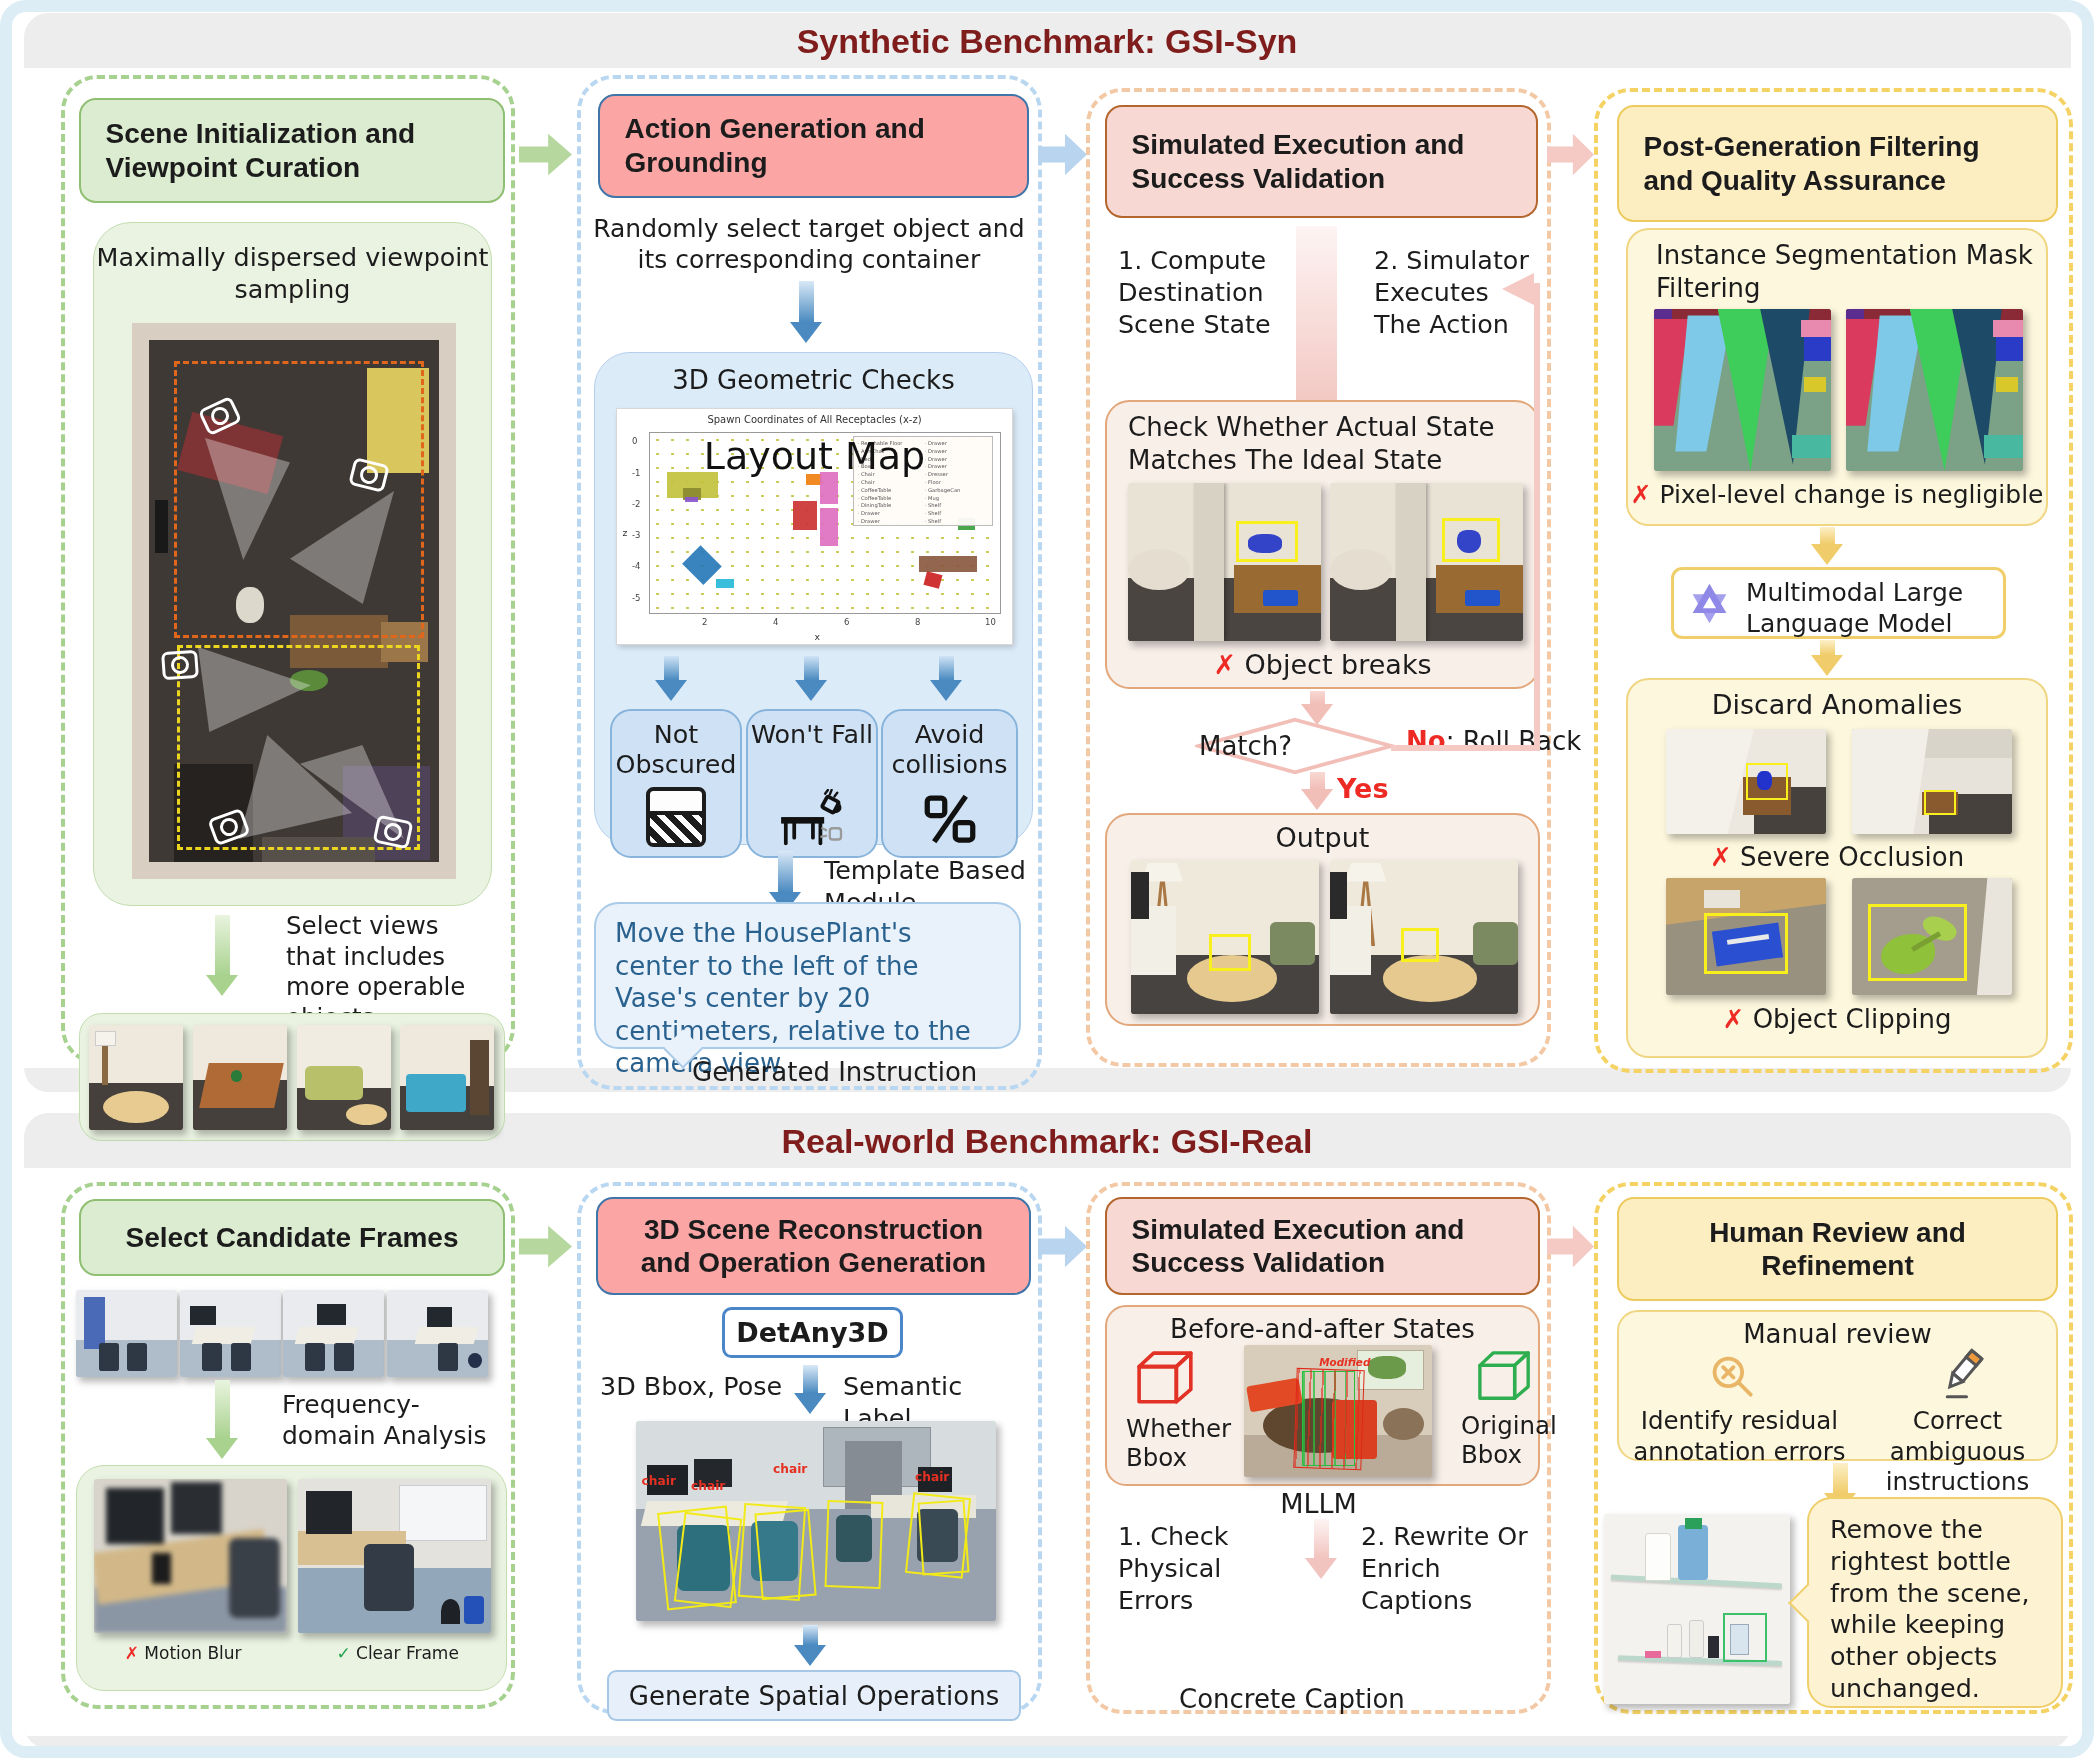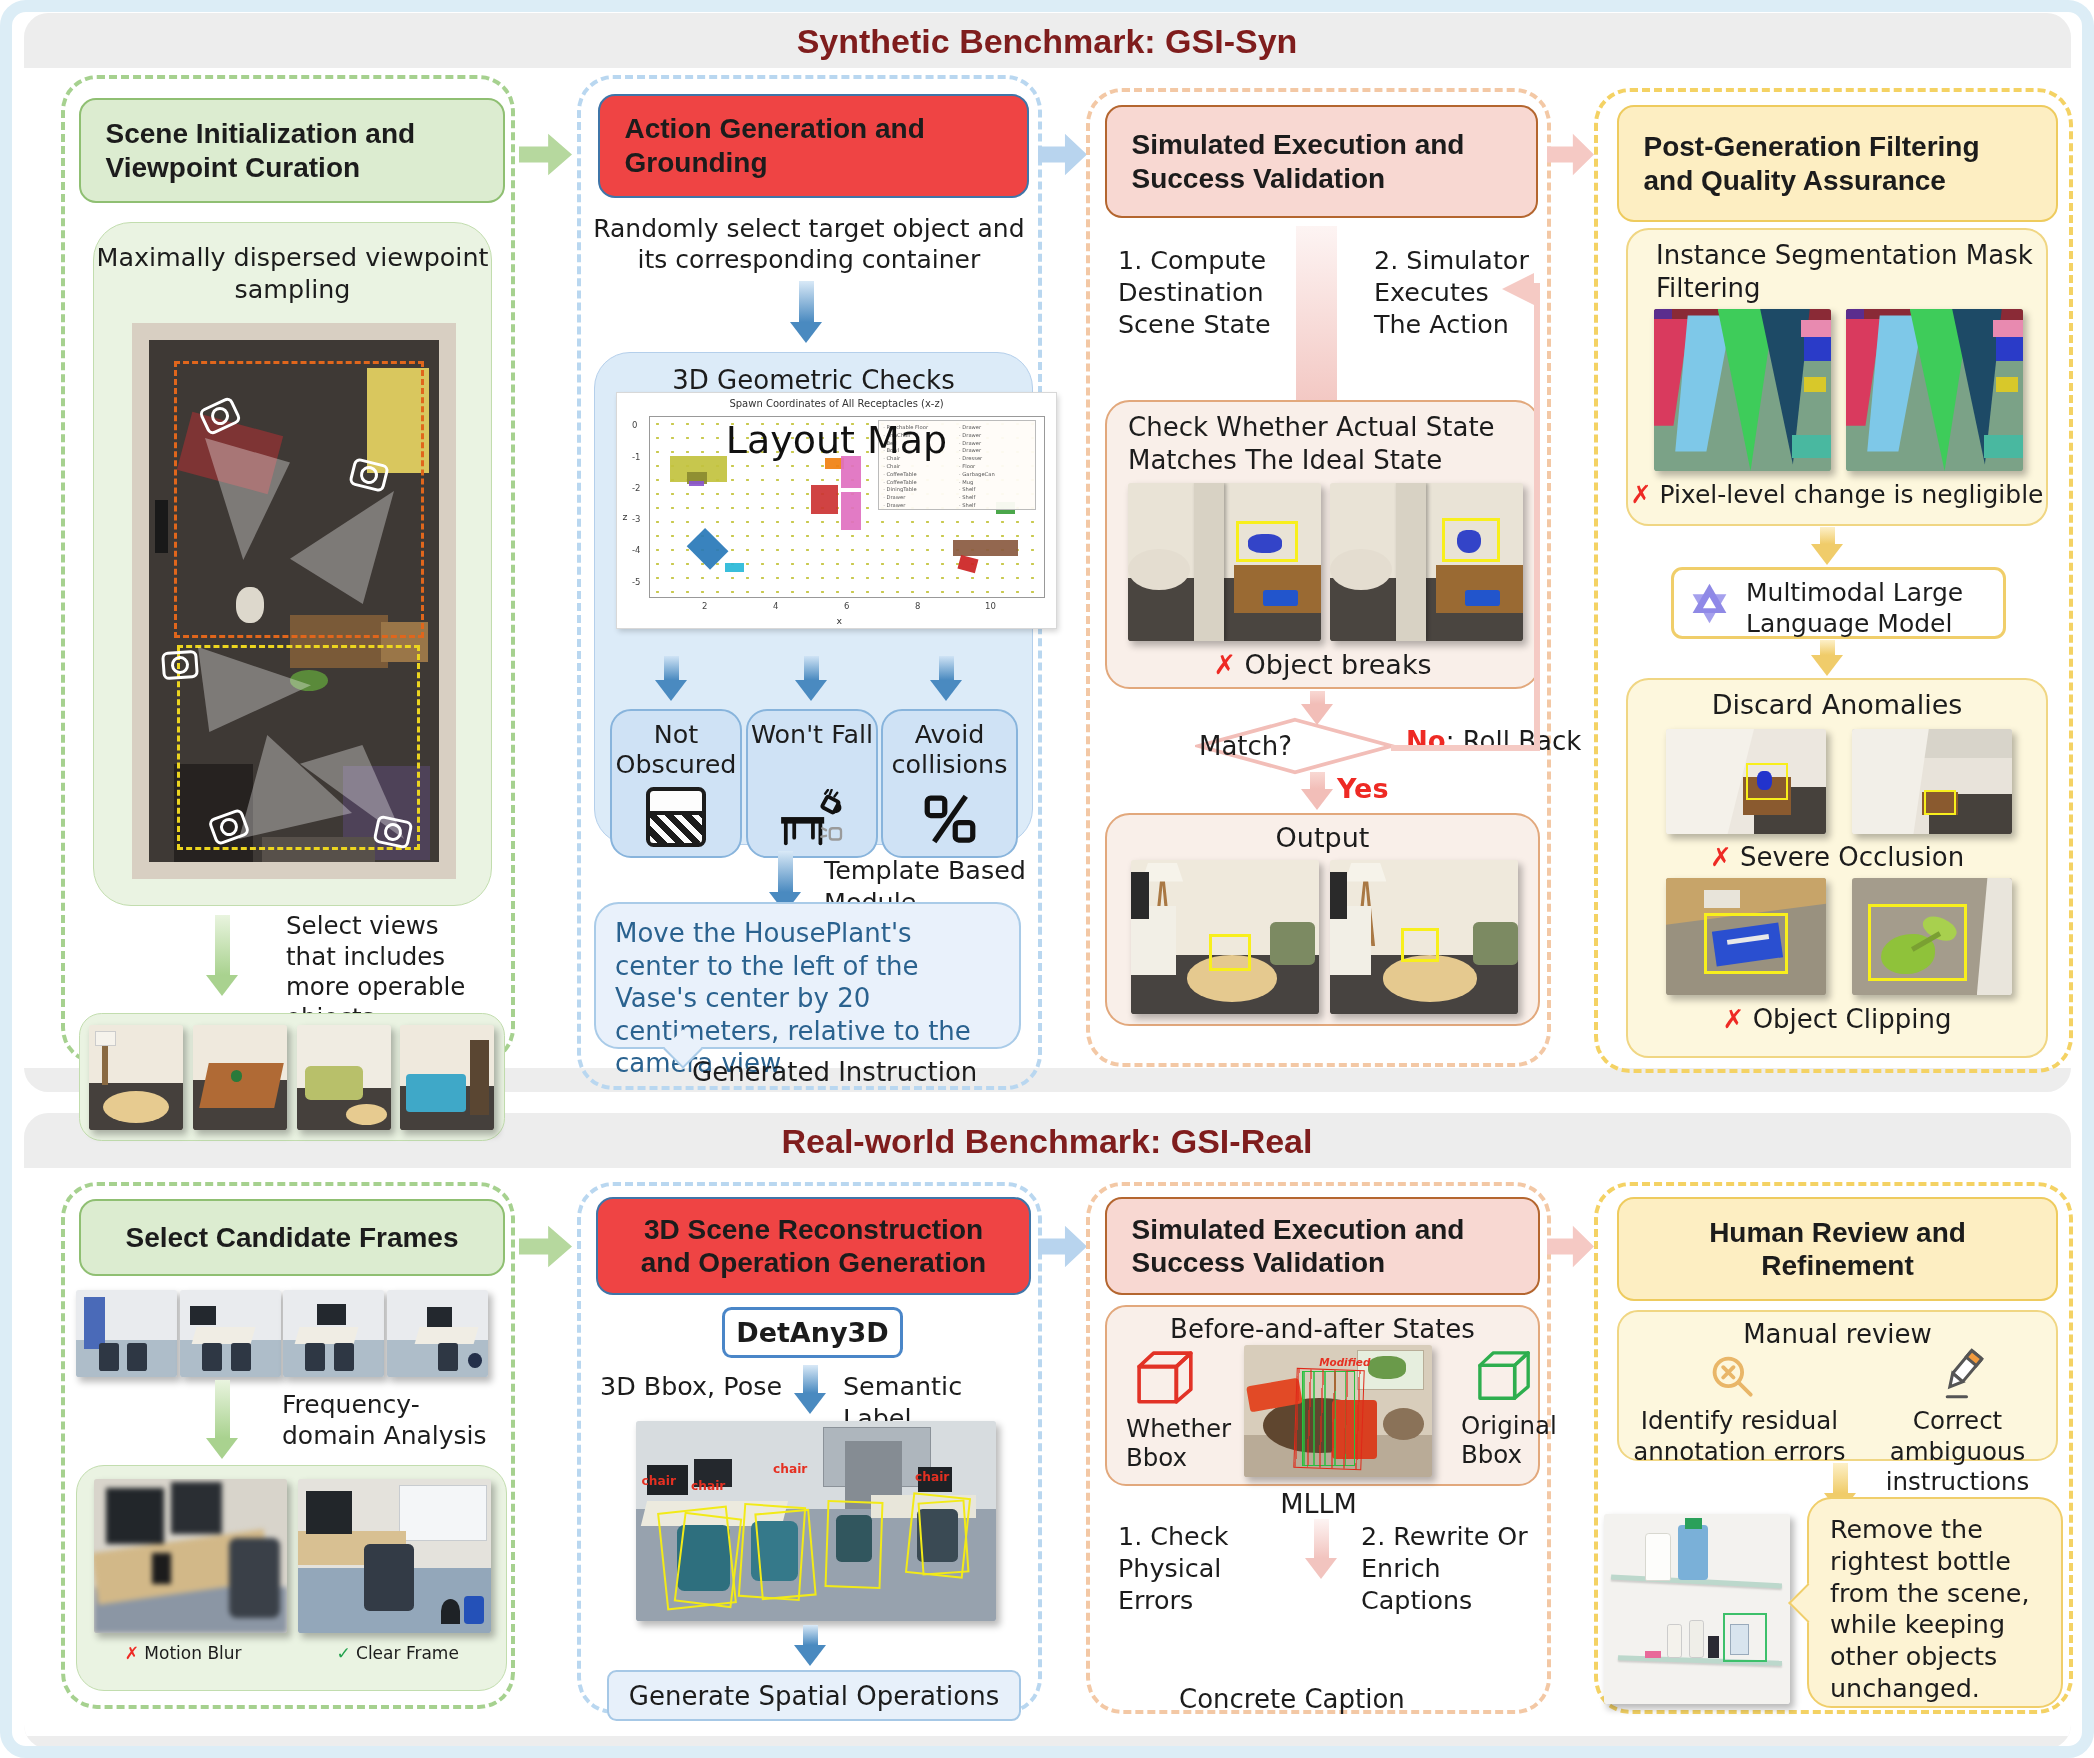--- a/index.html
+++ b/index.html
@@ -11,21 +11,21 @@
 .sec-title{position:absolute;top:0;left:0;right:0;height:55px;text-align:center;font:bold 34px "Liberation Sans",sans-serif;line-height:56px;color:#7f1d1d}
 .sec-body{position:absolute;left:0;right:0;top:55px;background:#fff}
 .col{position:absolute;border-radius:36px}
 .b-g{border:4.7px dashed #a6d18f}
 .b-b{border:4.7px dashed #b9d7f0}
 .b-p{border:4.7px dashed #f3c8a5}
 .b-y{border:4.7px dashed #f4d264}
 .hdr{position:absolute;border-radius:17px;display:flex;align-items:center;font:bold 28px "Liberation Sans",sans-serif;line-height:1.2;padding:0 24.5px}
 .hdr.ctr{justify-content:center;text-align:center}
 .hg{background:#dcecd0;border:2.8px solid #8fbf72}
-.hb{background:#ef4444;border:2.8px solid #3f75a8}
+.hb{background:#fca5a5;border:2.8px solid #3f75a8}
 .hp{background:#f8d8d2;border:2.8px solid #b4662f}
 .hy{background:#fdeec2;border:2.8px solid #eecb5e}
 .panel{position:absolute}
 .pg{background:#eaf3e2;border:1.9px solid #c2ddae;border-radius:38px}
 .pb{background:#dcebf8;border:1.9px solid #b4cfeb;border-radius:36px}
 .pp{background:#f9efe9;border:2.8px solid #e2a87c;border-radius:24.5px}
 .py{background:#fdf7dd;border:2.8px solid #f0d683;border-radius:22.6px}
 .note{font-size:24.5px;line-height:1.25}
 .adown{position:absolute;display:flex;flex-direction:column;align-items:center}
 .adown .st{width:15px;flex:1;background:linear-gradient(180deg,var(--c1),var(--c2))}
@@ -166,21 +166,21 @@
   <div class="hdr hb" style="left:17px;top:15px;width:431px;height:104px">
       <span>Action Generation and Grounding</span>
     </div>
   <div class="note" style="position:absolute;left:9.4px;top:134px;width:437px;text-align:center;font-size:25px">Randomly select target object and its corresponding container</div>
   <div class="adown" style="left:209px;top:202px;height:62px;--c1:#d9e9f7;--c2:#4a8ac0">
       <i class="st"></i>
       <i class="hd"></i>
     </div>
   <div class="panel pb" style="left:13px;top:273px;width:439px;height:493px">
     <div class="note" style="position:absolute;top:11.3px;left:0;right:0;text-align:center;font-size:26px">3D Geometric Checks</div>
-    <div id="chart" style="left:21px;top:39px;width:441px;height:237px">
+    <div id="chart" style="left:21px;top:55px;width:397px;height:237px">
       <div class="ct">Spawn Coordinates of All Receptacles (x-z)</div>
       <div id="layout-overlay">Layout Map</div>
       <div id="plot-area">
         <div id="plot-legend">
             <div id="legend-c1">
               <div>· Reachable Floor</div>
               <div>· ArmChair</div>
               <div>· Bed</div>
               <div>· Bowl</div>
               <div>· Chair</div>

